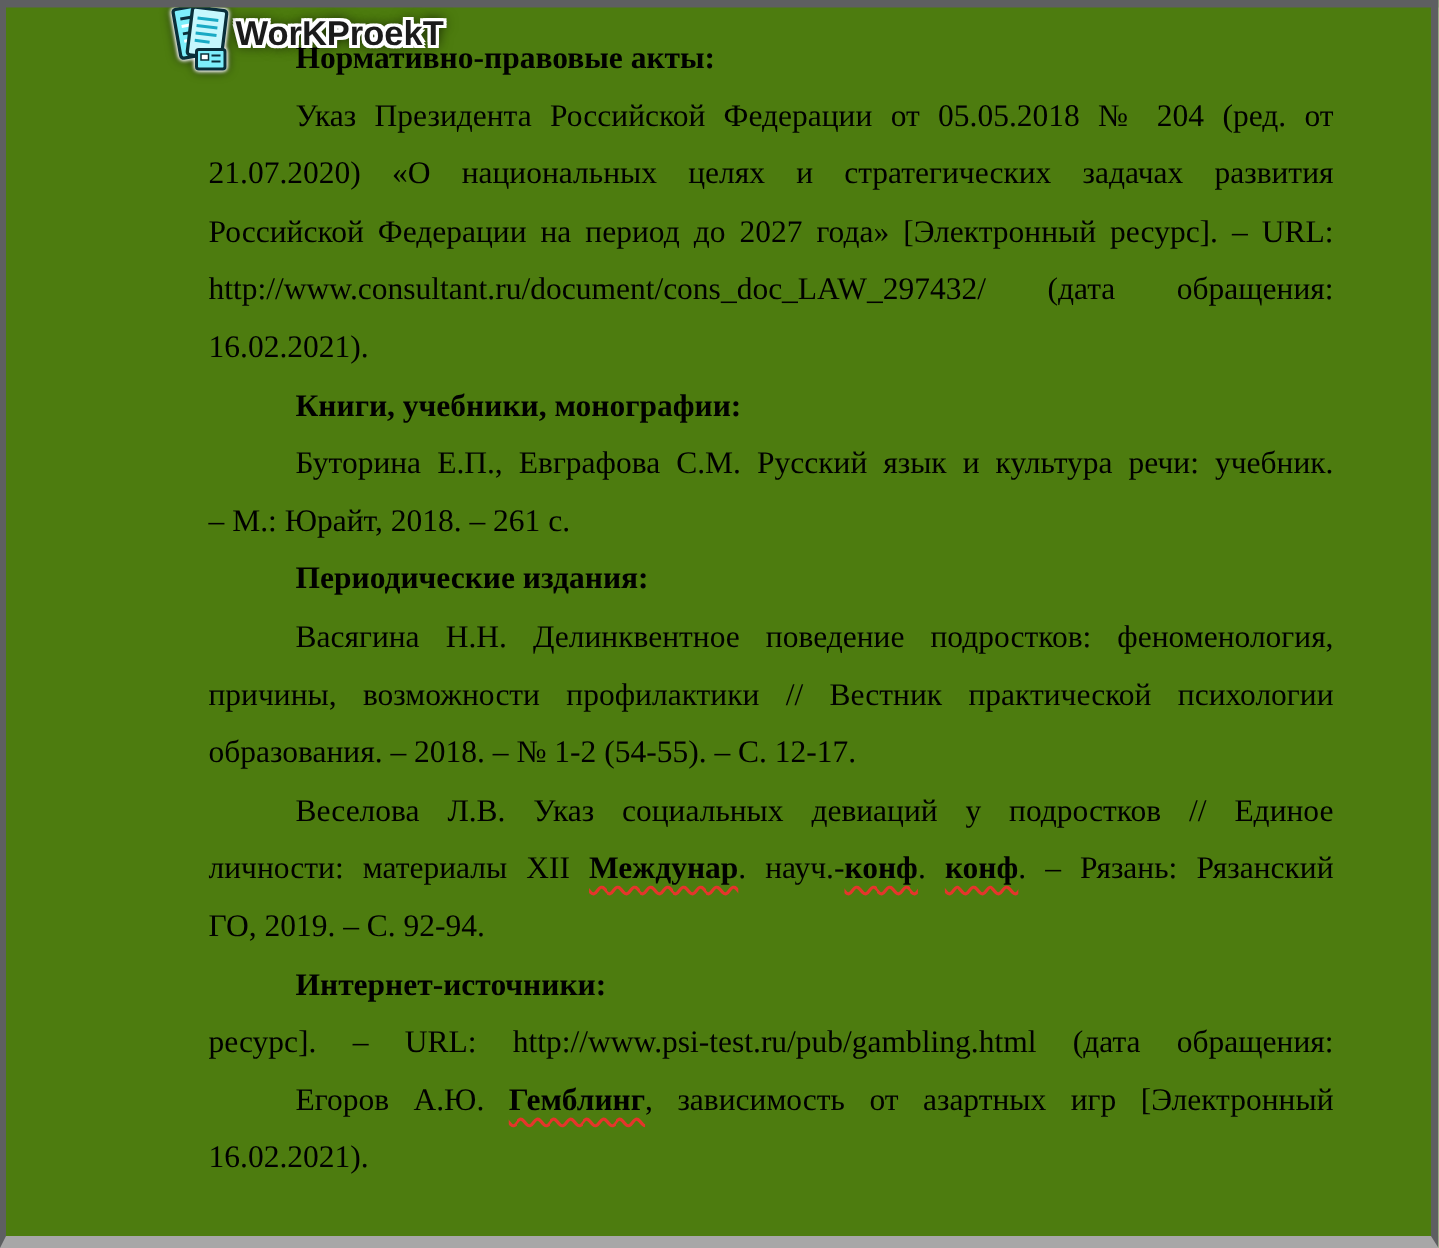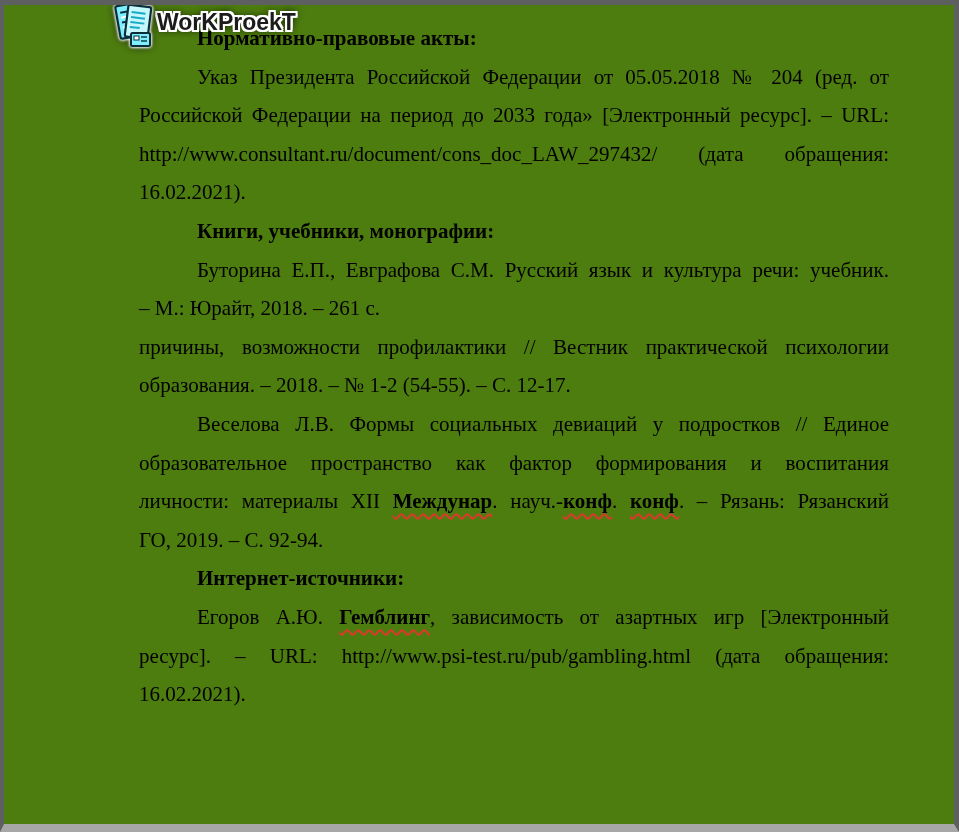--- a/index.html
+++ b/index.html
@@ -97,31 +97,33 @@
         <line x1="32" y1="37" x2="38" y2="37" stroke="#0a2f3a" stroke-width="1.4"></line>
         <line x1="32" y1="41" x2="38" y2="41" stroke="#0a2f3a" stroke-width="1.4"></line>
       </g>
     </svg>
     <span class="logo-text">WorKProekT</span>
   </div>
 
   <div class="textblock">
       <div class="line heading first"><span>Нормативно-правовые акты:</span></div>
       <div class="line first stretch"><span>Указ Президента Российской Федерации от 05.05.2018 № 204 (ред. от</span></div>
-      <div class="line stretch"><span>Российской Федерации на период до 2033 года» [Электронный ресурс]. – URL:</span></div>
+      <div class="line stretch"><span>21.07.2020) «О национальных целях и стратегических задачах развития</span></div>
+      <div class="line stretch"><span>Российской Федерации на период до 2027 года» [Электронный ресурс]. – URL:</span></div>
       <div class="line stretch"><span>http://www.consultant.ru/document/cons_doc_LAW_297432/ (дата обращения:</span></div>
       <div class="line"><span>16.02.2021).</span></div>
       <div class="line heading first"><span>Книги, учебники, монографии:</span></div>
       <div class="line first stretch"><span>Буторина Е.П., Евграфова С.М. Русский язык и культура речи: учебник.</span></div>
       <div class="line"><span>– М.: Юрайт, 2018. – 261 с.</span></div>
+      <div class="line heading first"><span>Периодические издания:</span></div>
+      <div class="line first stretch"><span>Васягина Н.Н. Делинквентное поведение подростков: феноменология,</span></div>
       <div class="line stretch"><span>причины, возможности профилактики // Вестник практической психологии</span></div>
       <div class="line"><span>образования. – 2018. – № 1-2 (54-55). – С. 12-17.</span></div>
-      <div class="line first stretch"><span>Веселова Л.В. Формы социальных девиаций у подростков // Единое</span></div>
-      <div class="line stretch"><span>образовательное пространство как фактор формирования и воспитания</span></div>
+      <div class="line first stretch"><span>Веселова Л.В. Указ социальных девиаций у подростков // Единое</span></div>
       <div class="line stretch"><span>личности: материалы XII </span><span class="spell">Междунар</span><span>. науч.-</span><span class="spell">конф</span><span>. </span><span class="spell">конф</span><span>. – Рязань: Рязанский</span></div>
       <div class="line"><span>ГО, 2019. – С. 92-94.</span></div>
       <div class="line heading first"><span>Интернет-источники:</span></div>
+      <div class="line stretch"><span>ресурс]. – URL: http://www.psi-test.ru/pub/gambling.html (дата обращения:</span></div>
       <div class="line first stretch"><span>Егоров А.Ю. </span><span class="spell">Гемблинг</span><span>, зависимость от азартных игр [Электронный</span></div>
-      <div class="line stretch"><span>ресурс]. – URL: http://www.psi-test.ru/pub/gambling.html (дата обращения:</span></div>
       <div class="line"><span>16.02.2021).</span></div>
     </div>
 
 </div>
 
 </body></html>

